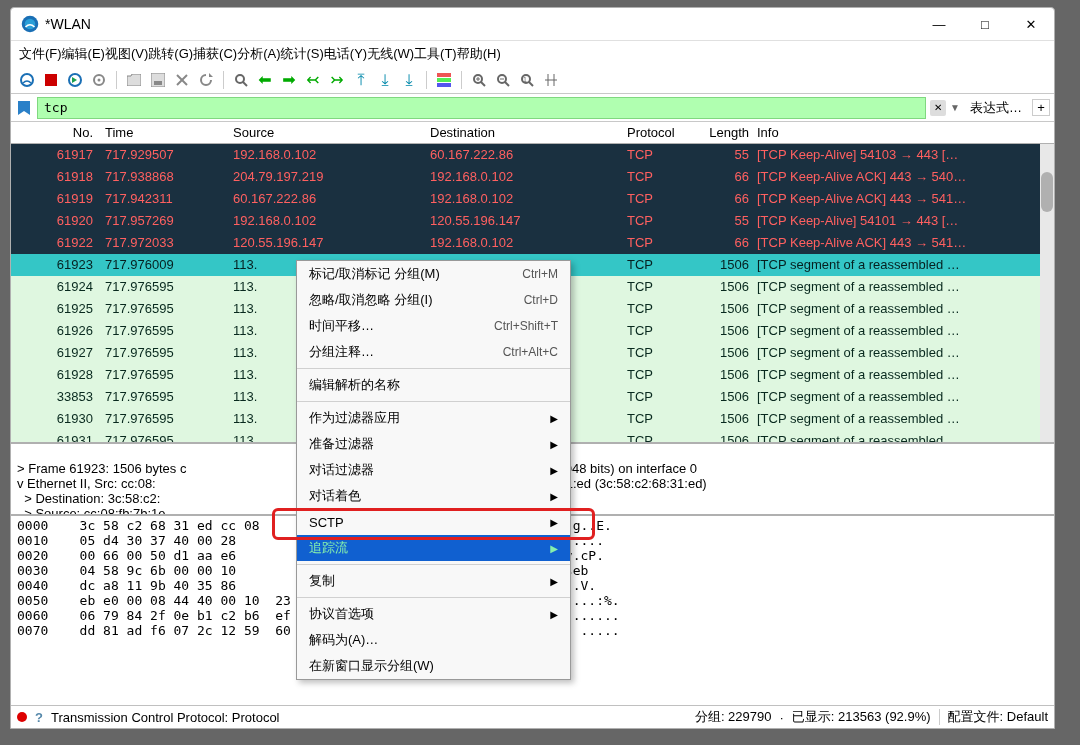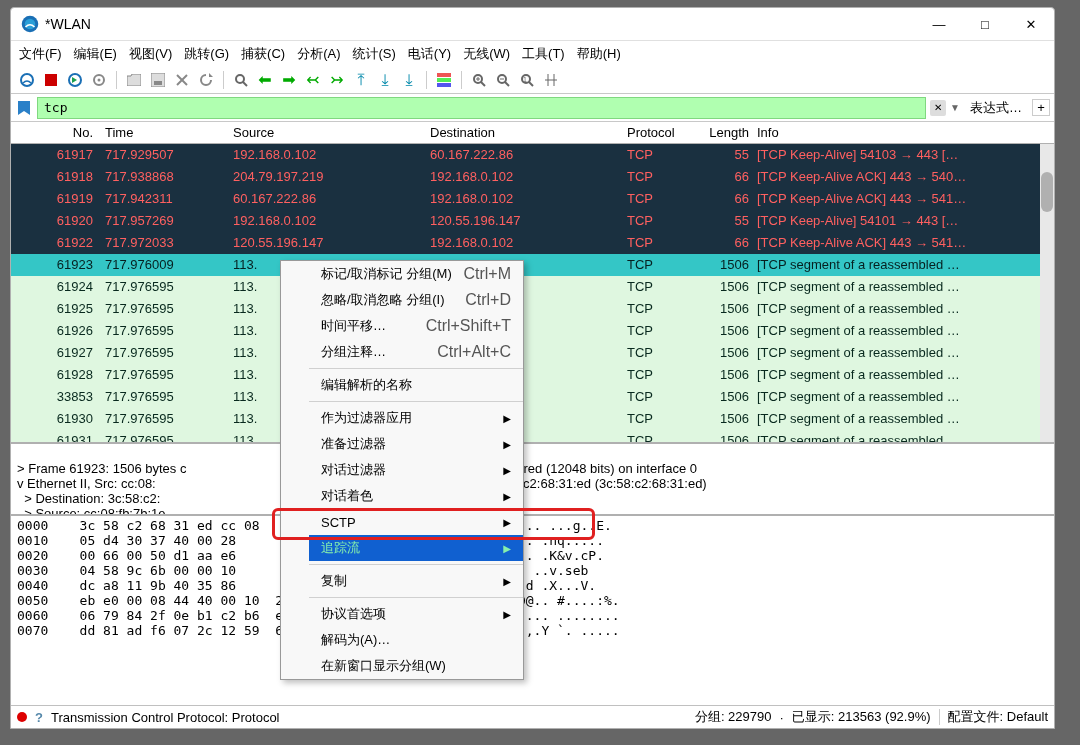--- a/index.html
+++ b/index.html
@@ -2,21 +2,21 @@
 <html><head>
 <meta charset="utf-8">
 <style>
 * { margin: 0; padding: 0; box-sizing: border-box; font-family: "Segoe UI", Tahoma, sans-serif; }
 body { background: #666; width: 1080px; height: 745px; overflow: hidden; position: relative; }
 .window { position: absolute; left: 10px; top: 7px; width: 1045px; height: 722px; background: #fff; border: 1px solid #b0b0b0; border-radius: 4px 4px 0 0; display: flex; flex-direction: column; }
 .titlebar { height: 33px; display: flex; align-items: center; padding-left: 10px; border-bottom: 1px solid #e0e0e0; }
 .titlebar .logo { width: 18px; height: 18px; margin-right: 6px; }
 .titlebar .title { font-size: 14px; flex: 1; }
 .titlebar .win-btn { width: 46px; height: 32px; display: flex; align-items: center; justify-content: center; font-size: 13px; color: #000; background: transparent; border: none; }
-.menubar { height: 25px; display: flex; align-items: center; padding: 0 8px; gap: 12px; font-size: 13px; }
+.menubar { height: 25px; display: flex; align-items: center; padding: 0 8px; font-size: 13px; }
 .toolbar { height: 28px; display: flex; align-items: center; padding: 0 6px; gap: 4px; border-bottom: 1px solid #c8c8c8; }
 .toolbar .tbtn { width: 20px; height: 20px; display: flex; align-items: center; justify-content: center; }
 .toolbar .sep { width: 1px; height: 18px; background: #ccc; margin: 0 3px; }
 .filterbar { height: 28px; display: flex; align-items: center; background: #fff; border-bottom: 1px solid #c8c8c8; padding: 0 4px; gap: 4px; }
 .filter-icon { width: 18px; height: 18px; display: flex; align-items: center; justify-content: center; }
 .filter-input { flex: 1; height: 22px; background: #b0ffb0; border: 1px solid #80d880; padding: 0 6px; font-family: Consolas, monospace; font-size: 13px; outline: none; }
 .filter-clear { width: 16px; height: 16px; background: #ddd; display: flex; align-items: center; justify-content: center; font-size: 10px; border-radius: 2px;}
 .expr-btn { font-size: 13px; padding: 0 6px; }
 .plus-btn { width: 18px; border: 1px solid #ccc; text-align: center; font-size: 13px; }
 .pkt-list { flex: 0 0 auto; height: 320px; background: #163040; color: #eee; font-family: Consolas, monospace; font-size: 13px; overflow: hidden; position: relative; }
@@ -33,24 +33,24 @@
 .pkt-row { display: flex; height: 22px; line-height: 22px; }
 .pkt-row.red { color: #ff6060; background: #1a3040; }
 .pkt-row.green { background: #dff7e0; color: #08291e; }
 .pkt-row.sel { background: #34c6c6; color: #062020; }
 .vscroll { position: absolute; right: 0; top: 22px; bottom: 0; width: 14px; background: #e8e8e8;}
 .vscroll .thumb { position: absolute; width: 12px; left: 1px; height: 40px; top: 28px; background: #b0b0b0; border-radius: 6px;}
 .details { flex: 0 0 auto; height: 72px; border-top: 2px solid #b0b0b0; padding: 2px 6px; font-family: Consolas, monospace; font-size: 13px; white-space: pre; overflow: hidden; position: relative;}
 .hexpane { flex: 1; border-top: 2px solid #b0b0b0; padding: 2px 6px; font-family: Consolas, monospace; font-size: 13px; white-space: pre; overflow: hidden; position: relative;}
 .statusbar { height: 23px; border-top: 1px solid #c0c0c0; display: flex; align-items: center; font-size: 13px; padding: 0 6px; gap: 8px; }
 .statusbar .led { width: 10px; height: 10px; border-radius: 50%; background: #d00; }
-.context-menu { position: absolute; left: 280px; top: 260px; width: 244px; background: #f8f8f8; border: 1px solid #999; box-shadow: 3px 3px 6px rgba(0,0,0,0.25); font-size: 13px; z-index: 50; padding-left: 28px; }
+.context-menu { position: absolute; left: 296px; top: 260px; width: 275px; background: #f8f8f8; border: 1px solid #999; box-shadow: 3px 3px 6px rgba(0,0,0,0.25); font-size: 13px; z-index: 50; }
 .cm-item { height: 26px; display: flex; align-items: center; padding: 0 12px; justify-content: space-between; }
 .cm-item.hov { background: #1060d0; color: #86efac; }
-.cm-item .shortcut { color: #555; font-size: 16px; }
+.cm-item .shortcut { color: #555; font-size: 12px; }
 .cm-sep { height: 1px; background: #d0d0d0; margin: 3px 0; }
 .cm-arrow { font-size: 10px; }
 .red-rect { position: absolute; left: 272px; top: 508px; width: 323px; height: 32px; border: 3px solid #e02020; border-radius: 6px; z-index: 60; pointer-events: none; }
 </style>
 </head>
 <body>
 
 <div class="window">
 
   <div class="titlebar">

